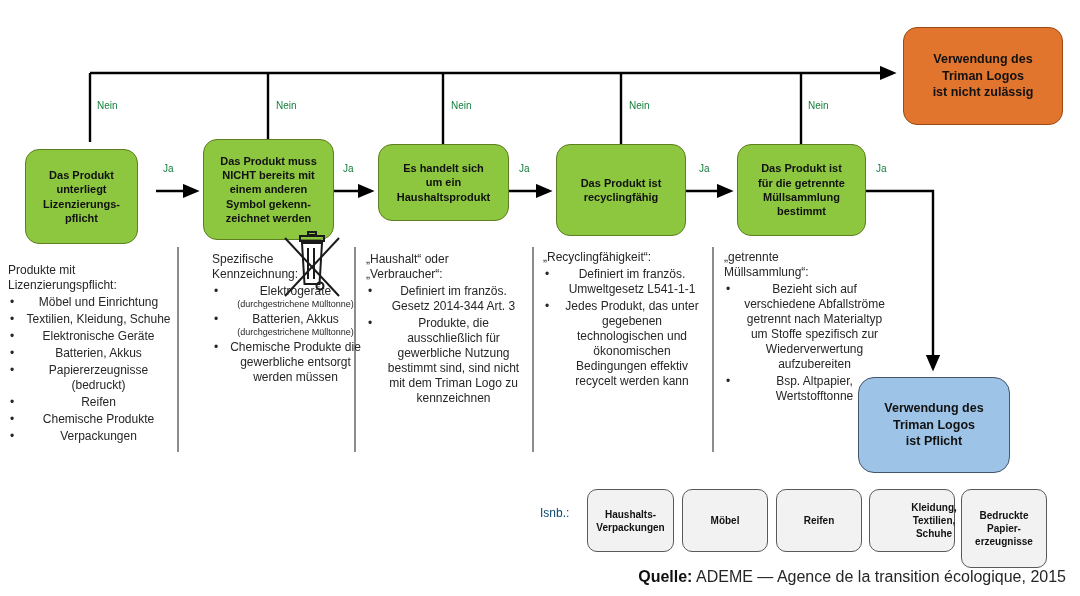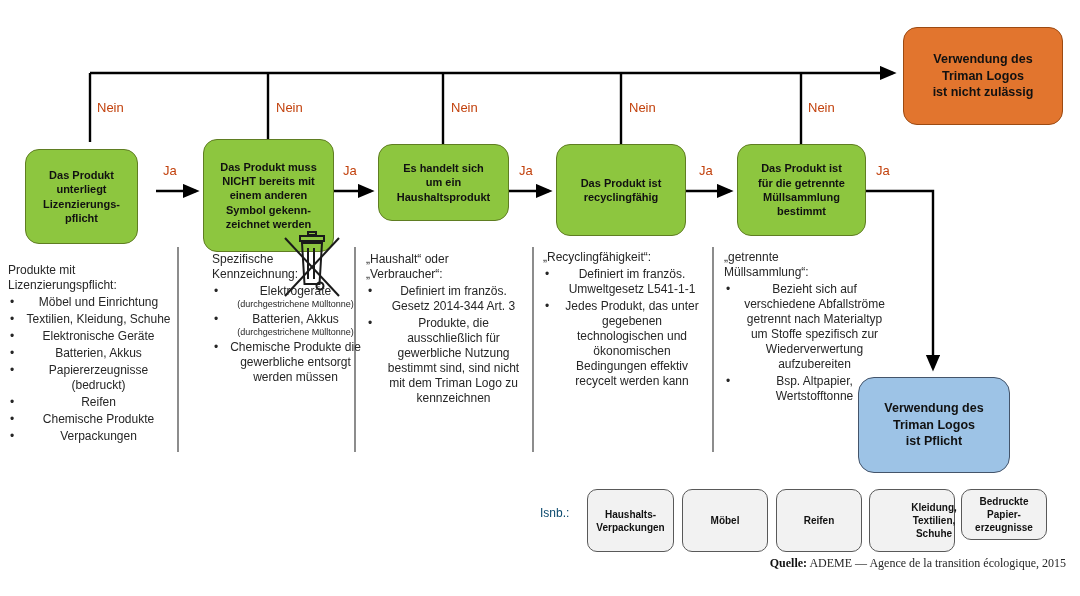--- a/index.html
+++ b/index.html
@@ -14,35 +14,35 @@
 
   .step { background:#8dc63f; border:1.6px solid #5f7d22; border-radius:14px;
           font-size:11px; font-weight:bold; line-height:1.3; color:#111; padding:4px; }
 
   .stop { background:#e2752e; border:1.6px solid #9c4a12; border-radius:14px;
           font-size:12.5px; font-weight:bold; line-height:1.35; color:#111; }
 
   .ok   { background:#9dc3e6; border:1.6px solid #44546a; border-radius:16px;
           font-size:12.5px; font-weight:bold; line-height:1.35; color:#111; }
 
-  .edge-label { position:absolute; z-index:3; font-size:13px; color:#c2410c; }
+  .edge-label { position:absolute; z-index:3; font-size:10px; color:#15803d; }
 
   .col { position:absolute; z-index:2; font-size:12px; line-height:1.25; color:#262626; }
   .col-title { white-space:pre-line; margin-bottom:2px; }
   .col ul { list-style:none;text-align:center; }
   .col li { position:relative; padding-left:15px; margin-top:2px; }
   .col li::before { content:"•"; position:absolute; left:2px; top:0; }
   .note { font-size:9px; line-height:1.2; color:#262626; }
 
   .cat { background:#f2f2f2; border:1.4px solid #595959; border-radius:10px;
          font-size:10px; font-weight:bold; line-height:1.3; color:#111; }
 
   .isnb { position:absolute; z-index:2; font-size:12px; color:#0c4a6e; }
 
-  .source { position:absolute; z-index:2; font-size:12px; color:#262626; right:14px; top:556px;font-family:Liberation Serif, serif; }
+  .source { position:absolute; z-index:2; font-size:16px; color:#262626; right:14px; top:568px; }
   .source b { color:#111; }
 
   .bin-icon { position:absolute; z-index:2; }
 </style>
 </head>
 <body>
 
 <div class="canvas">
 
   <svg class="lines" viewBox="0 0 1080 596">
@@ -70,21 +70,21 @@
     <path d="M 178 247 V 452" stroke="#404040" stroke-width="1.2" fill="none"></path>
     <path d="M 355 247 V 452" stroke="#404040" stroke-width="1.2" fill="none"></path>
     <path d="M 533 247 V 452" stroke="#404040" stroke-width="1.2" fill="none"></path>
     <path d="M 713 247 V 452" stroke="#404040" stroke-width="1.2" fill="none"></path>
   </svg>
 
   <div class="node step" style="left:25px;  top:149px; width:113px; height:95px;">Das Produkt
 unterliegt
 Lizenzierungs-
 pflicht</div>
-  <div class="node step" style="left:203px; top:139px; width:131px; height:113px;">Das Produkt muss
+  <div class="node step" style="left:203px; top:139px; width:131px; height:101px;">Das Produkt muss
 NICHT bereits mit
 einem anderen
 Symbol gekenn-
 zeichnet werden</div>
   <div class="node step" style="left:378px; top:144px; width:131px; height:77px;">Es handelt sich
 um ein
 Haushaltsprodukt</div>
   <div class="node step" style="left:556px; top:144px; width:130px; height:92px;">Das Produkt ist
 recyclingfähig</div>
   <div class="node step" style="left:737px; top:144px; width:129px; height:92px;">Das Produkt ist
@@ -181,21 +181,21 @@
     </ul>
   </div>
 
   <div class="isnb" style="left:540px; top:506px;">Isnb.:</div>
   <div class="node cat" style="left:587px; top:489px; width:87px; height:63px;">Haushalts-
 Verpackungen</div>
   <div class="node cat" style="left:682px; top:489px; width:86px; height:63px;">Möbel</div>
   <div class="node cat" style="left:776px; top:489px; width:86px; height:63px;">Reifen</div>
   <div class="node cat" style="left:869px; top:489px; width:86px; height:63px;padding-left:44px;">Kleidung,
 Textilien, Schuhe</div>
-  <div class="node cat" style="left:961px; top:489px; width:86px; height:51px;">Bedruckte
+  <div class="node cat" style="left:961px; top:489px; width:86px; height:79px;">Bedruckte
 Papier-
 erzeugnisse</div>
 
   <div class="source">
     <b>Quelle:</b><span> ADEME — Agence de la transition écologique, 2015</span>
   </div>
 
 </div>
 
 </body></html>

